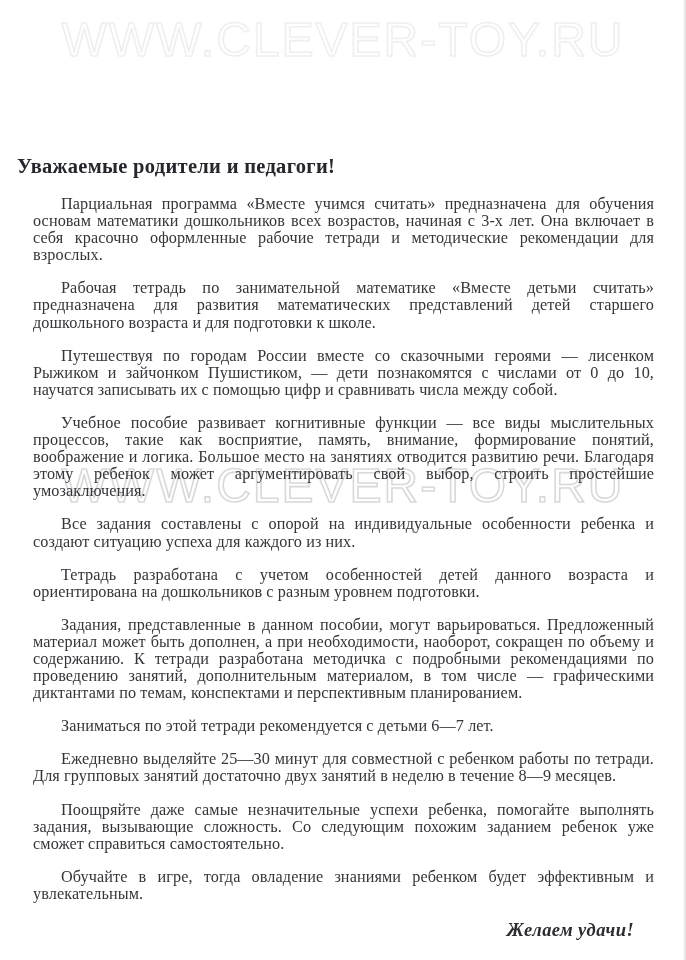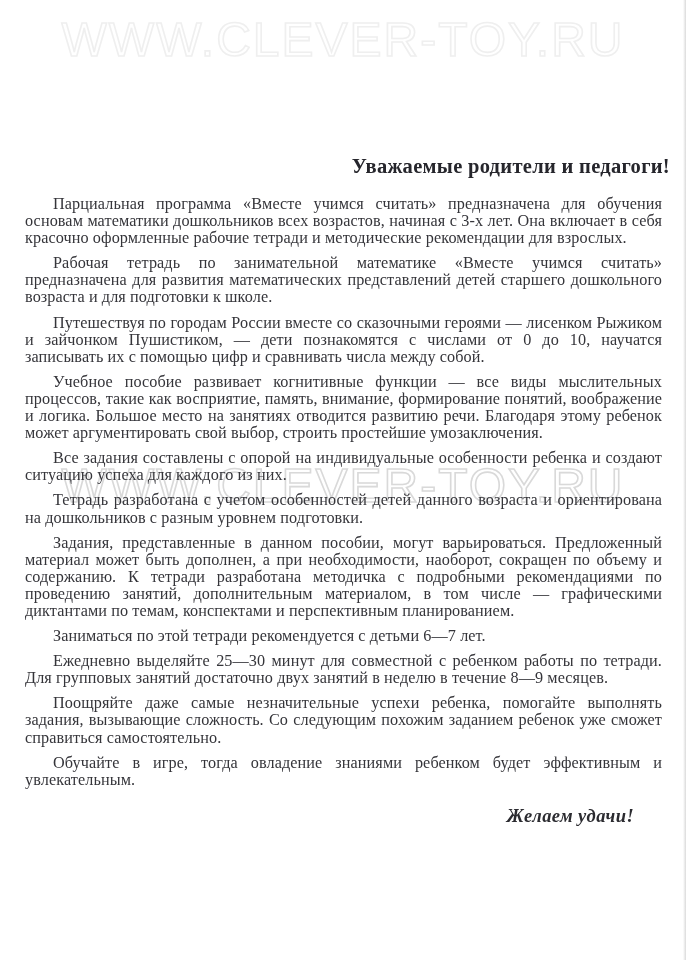--- a/index.html
+++ b/index.html
@@ -41,33 +41,33 @@
   .wm-mid {
     top: 458px;
   }
   
   .content {
     position: relative;
     z-index: 1;
   }
   .title {
     margin: 155px 16px 0 17px;
-    text-align: right;
+    text-align: left;
     font-size: 20.5px;
     font-weight: bold;
     color: #26262c;
     letter-spacing: 0.3px;
   }
   .body-text {
     margin-top: 18px;
     padding: 0 16px 0 17px;
     color: #35353a;
   }
   .body-text p {
-    margin: 8px;
+    margin: 16px;
     text-indent: 28px;
     text-align: justify;
     font-size: 16.2px;
     line-height: 17.1px;
     letter-spacing: 0.1px;
   }
   .closing {
     margin-top: 17px;
     padding-right: 52px;
     text-align: right;
@@ -97,21 +97,21 @@
   <div class="watermark wm-top">WWW.CLEVER-TOY.RU</div>
 
   <div class="watermark wm-mid">WWW.CLEVER-TOY.RU</div>
 
   <div class="content">
 
     <h1 class="title">Уважаемые родители и педагоги!</h1>
 
     <div class="body-text">
       <p>Парциальная программа «Вместе учимся считать» предназначена для обучения основам математики дошкольников всех возрастов, начиная с 3-х лет. Она включает в себя красочно оформленные рабочие тетради и методические рекомендации для взрослых.</p>
-      <p>Рабочая тетрадь по занимательной математике «Вместе учимся считать» предназначена для развития математических представлений детей старшего дошкольного возраста и для подготовки к школе.</p>
+      <p>Рабочая тетрадь по занимательной математике «Вместе детьми считать» предназначена для развития математических представлений детей старшего дошкольного возраста и для подготовки к школе.</p>
       <p>Путешествуя по городам России вместе со сказочными героями — лисенком Рыжиком и зайчонком Пушистиком, — дети познакомятся с числами от 0 до 10, научатся записывать их с помощью цифр и сравнивать числа между собой.</p>
       <p>Учебное пособие развивает когнитивные функции — все виды мыслительных процессов, такие как восприятие, память, внимание, формирование понятий, воображение и логика. Большое место на занятиях отводится развитию речи. Благодаря этому ребенок может аргументировать свой выбор, строить простейшие умозаключения.</p>
       <p>Все задания составлены с опорой на индивидуальные особенности ребенка и создают ситуацию успеха для каждого из них.</p>
       <p>Тетрадь разработана с учетом особенностей детей данного возраста и ориентирована на дошкольников с разным уровнем подготовки.</p>
       <p>Задания, представленные в данном пособии, могут варьироваться. Предложенный материал может быть дополнен, а при необходимости, наоборот, сокращен по объему и содержанию. К тетради разработана методичка с подробными рекомендациями по проведению занятий, дополнительным материалом, в том числе — графическими диктантами по темам, конспектами и перспективным планированием.</p>
       <p>Заниматься по этой тетради рекомендуется с детьми 6—7 лет.</p>
       <p>Ежедневно выделяйте 25—30 минут для совместной с ребенком работы по тетради. Для групповых занятий достаточно двух занятий в неделю в течение 8—9 месяцев.</p>
       <p>Поощряйте даже самые незначительные успехи ребенка, помогайте выполнять задания, вызывающие сложность. Со следующим похожим заданием ребенок уже сможет справиться самостоятельно.</p>
       <p>Обучайте в игре, тогда овладение знаниями ребенком будет эффективным и увлекательным.</p>
     </div>

